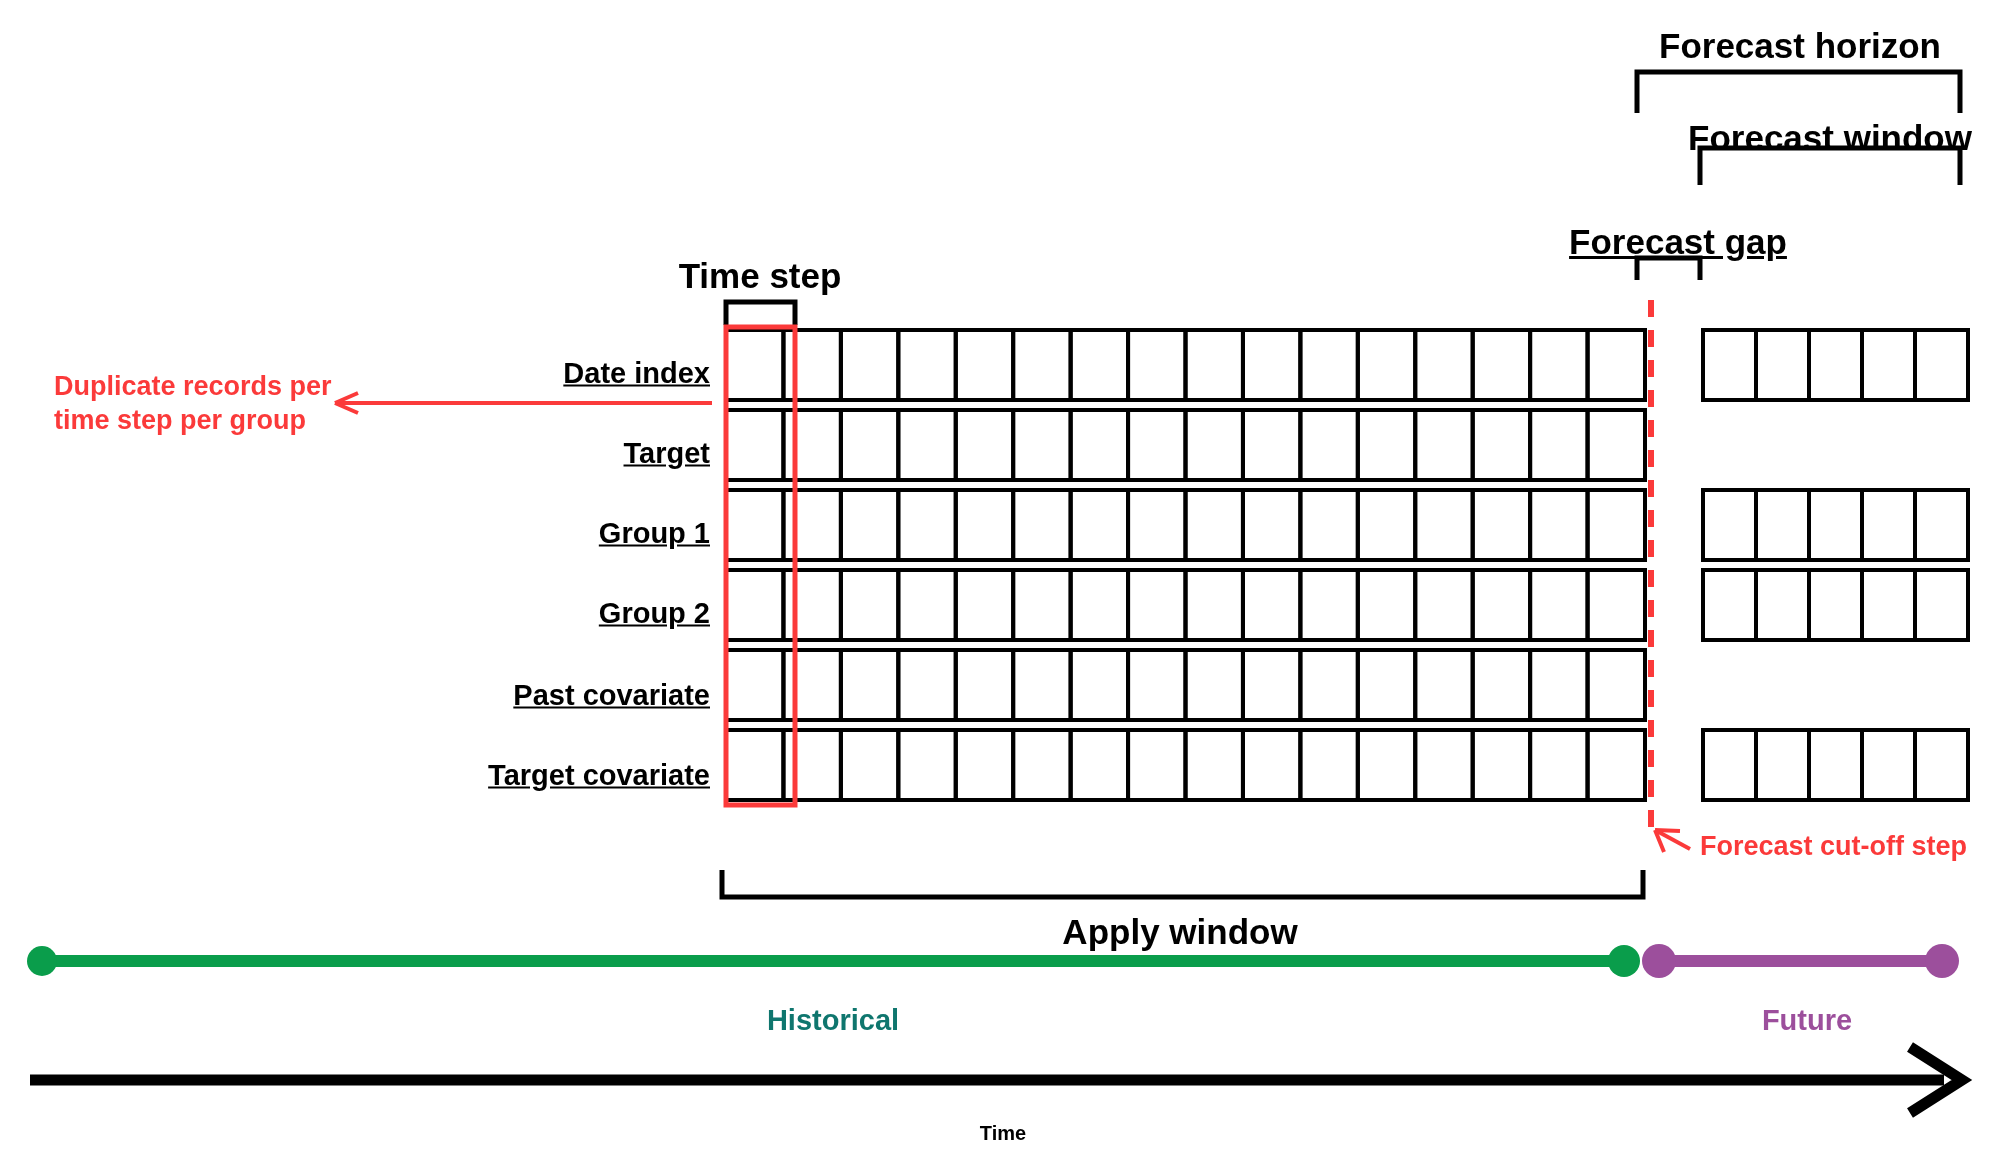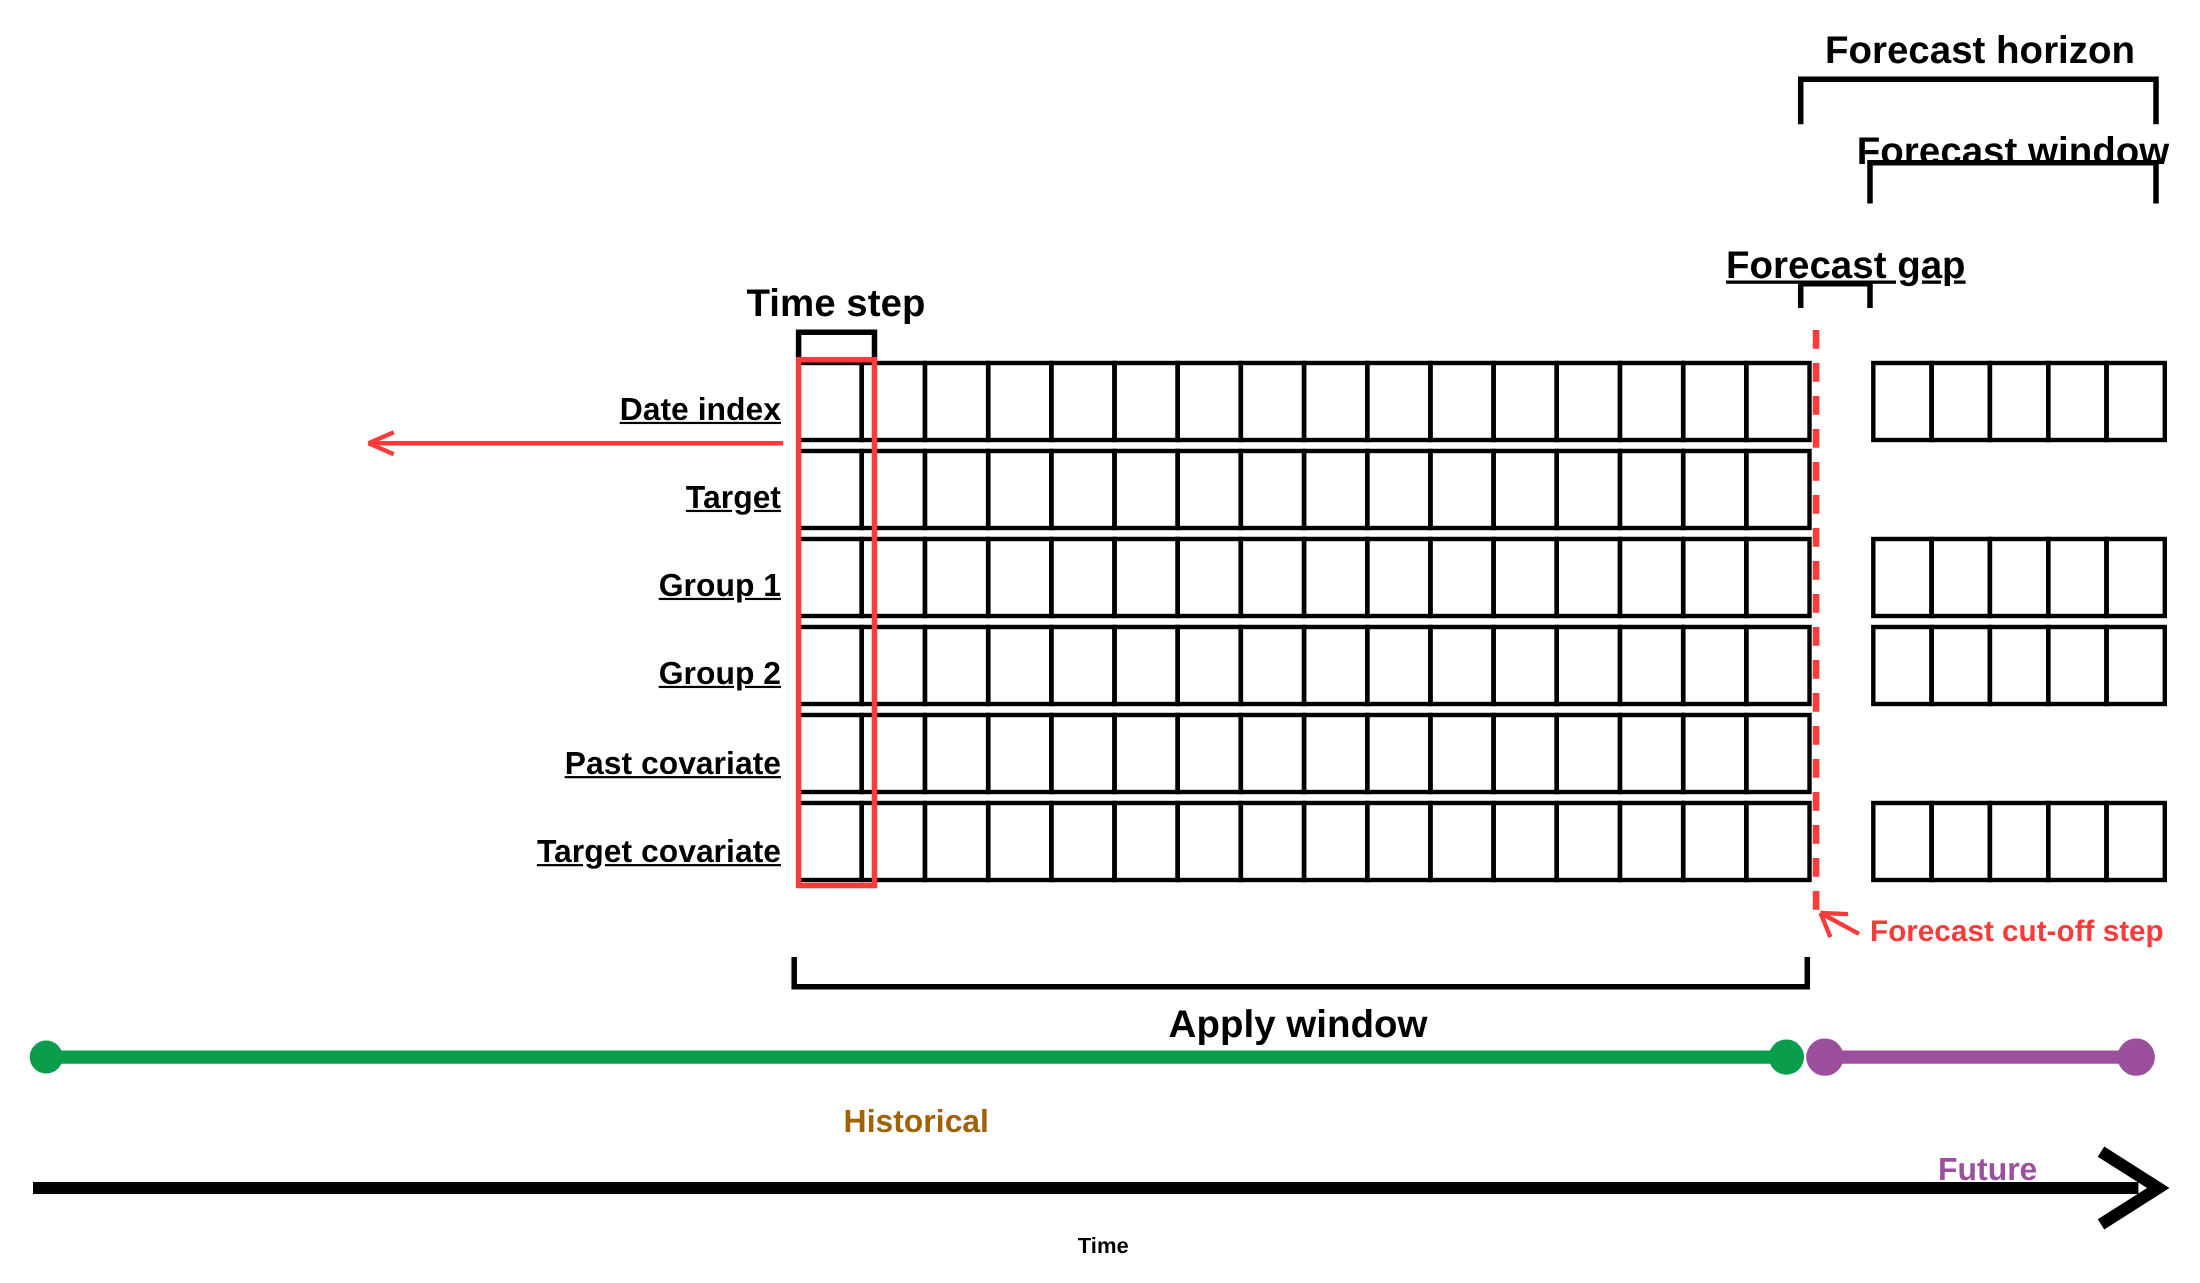--- a/index.html
+++ b/index.html
@@ -4,21 +4,21 @@
 <style>
   html,body{margin:0;padding:0;background:#fff;}
   body{width:2000px;height:1166px;position:relative;overflow:hidden;
        font-family:"Liberation Sans","DejaVu Sans",sans-serif;color:#000;}
   #stage{position:absolute;left:0;top:0;width:2000px;height:1166px;}
   svg#canvas{position:absolute;left:0;top:0;width:2000px;height:1166px;}
   .lbl{position:absolute;white-space:nowrap;font-weight:700;}
   .rowlabel{font-size:29px;text-align:right;transform:translateY(-50%);text-decoration:underline;}
   .brlabel{font-size:35px;transform:translateX(-50%);}
   .redtext{color:#fb3a3a;font-weight:700;font-size:27px;line-height:1.25;}
-  .tl-green{color:#a16207;font-size:29px;font-weight:700;transform:translateX(-50%);}
+  .tl-green{color:#0f766e;font-size:29px;font-weight:700;transform:translateX(-50%);}
   .tl-purple{color:#9c4f9c;font-size:29px;font-weight:700;transform:translateX(-50%);}
   .axislabel{font-size:20px;font-weight:700;transform:translateX(-50%);}
 </style>
 </head>
 <body>
 
 <div id="stage">
 
   <svg id="canvas" viewBox="0 0 2000 1166">
     <g id="grid-group">
@@ -178,20 +178,24 @@
   <div class="lbl rowlabel" style="right:1290px;top:613px;">Group 2</div>
   <div class="lbl rowlabel" style="right:1290px;top:695px;">Past covariate</div>
   <div class="lbl rowlabel" style="right:1290px;top:775px;">Target covariate</div>
 
   <div class="lbl brlabel" style="left:760px;top:256px;">Time step</div>
   <div class="lbl brlabel" style="left:1800px;top:26px;">Forecast horizon</div>
   <div class="lbl brlabel" style="left:1830px;top:118px;">Forecast window</div>
   <div class="lbl brlabel" style="left:1678px;top:222px;text-decoration:underline;">Forecast gap</div>
   <div class="lbl brlabel" style="left:1180px;top:912px;">Apply window</div>
 
+  <div class="lbl redtext" style="left:54px;top:370px;text-align:left;">
+    <div>Duplicate records per</div>
+    <div>time step per group</div>
+  </div>
 
   <div class="lbl redtext" style="left:1700px;top:830px;">Forecast cut-off step</div>
 
   <div class="lbl tl-green" style="left:833px;top:1004px;">Historical</div>
-  <div class="lbl tl-purple" style="left:1807px;top:1004px;margin-top:44px;">Future</div>
+  <div class="lbl tl-purple" style="left:1807px;top:1004px;">Future</div>
   <div class="lbl axislabel" style="left:1003px;top:1122px;">Time</div>
 
 </div>
 
 </body></html>

